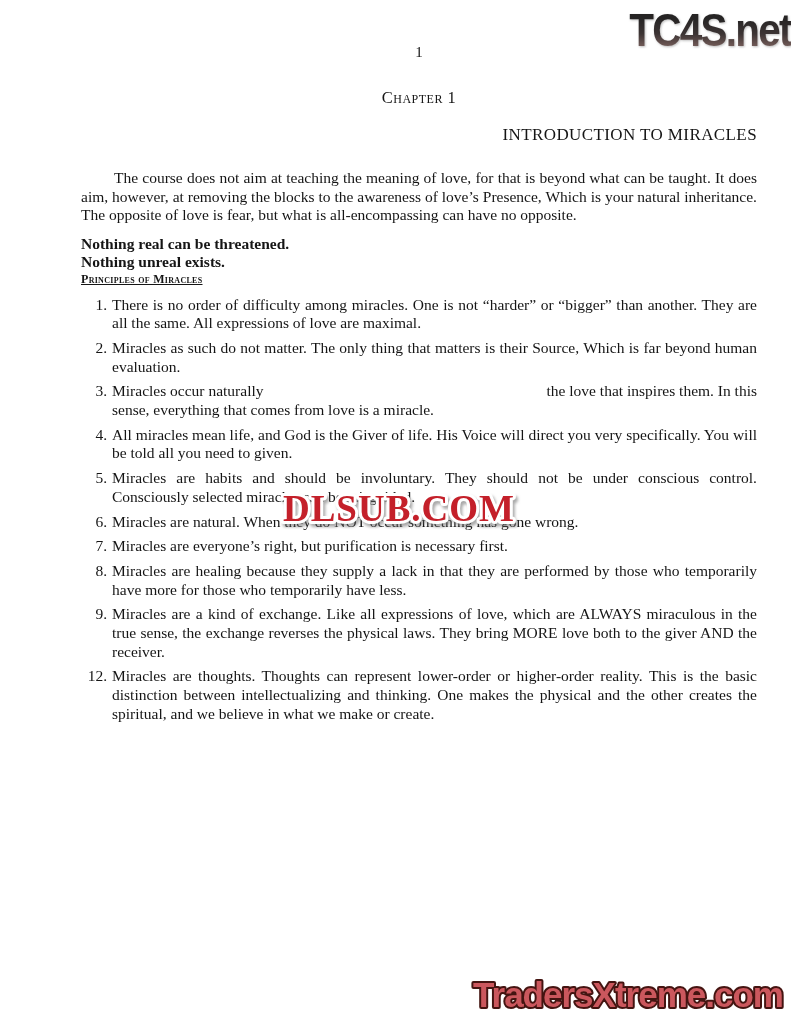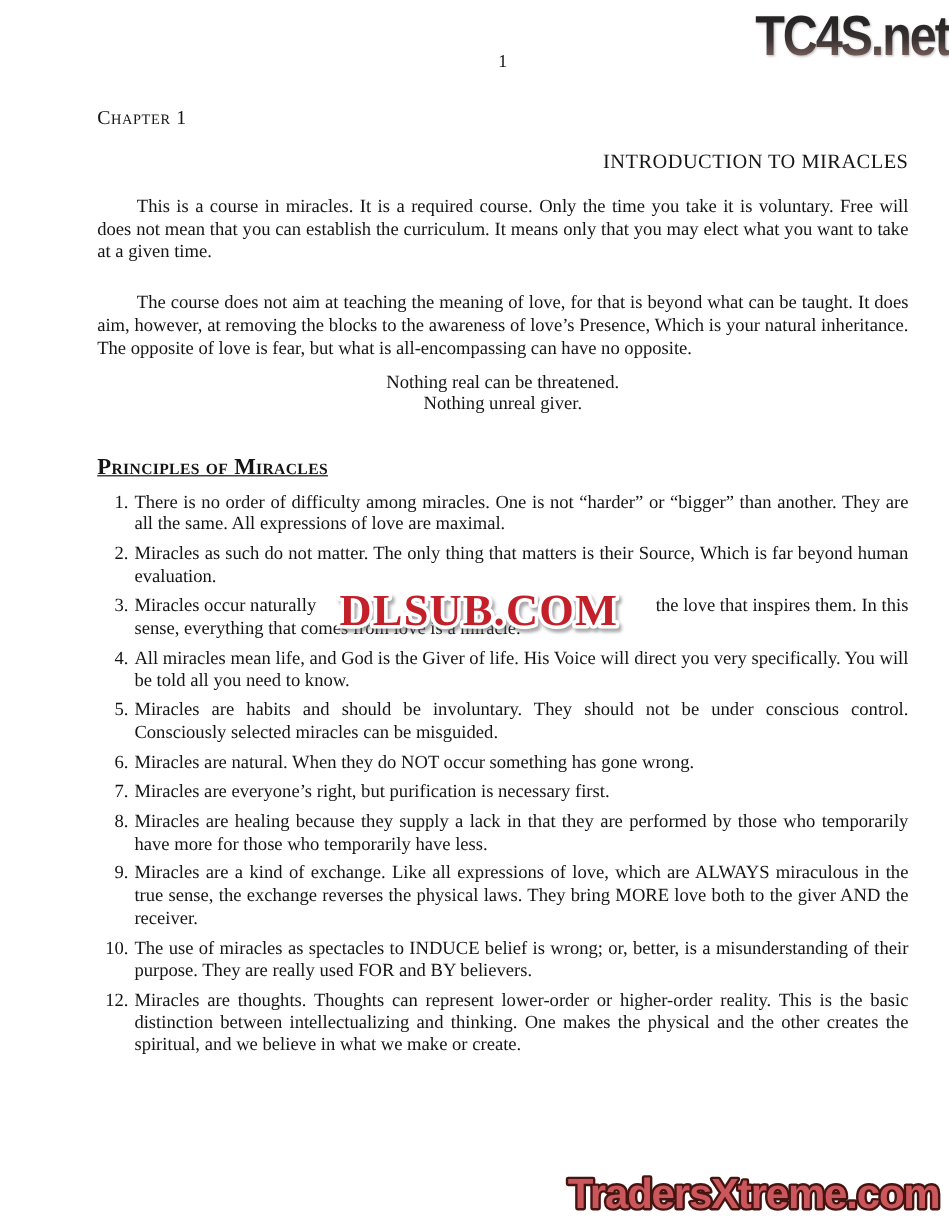--- a/index.html
+++ b/index.html
@@ -16,20 +16,21 @@
     position:absolute;
     left:81px; top:0;
     width:676px;
   }
   .page-num {
     text-align:center;
     margin-top:44px;
     font-size:15px;
   }
   .chapter {
+    text-align:center;
     margin-top:27px;
     font-size:16.5px;
     font-variant:small-caps;
     letter-spacing:0.5px;
   }
   .doc-title {
     text-align:right;
     margin-top:17px;
     font-size:17px;
     letter-spacing:0.4px;
@@ -39,25 +40,25 @@
     font-size:15.5px;
     line-height:18.7px;
     text-align:justify;
     text-indent:33px;
   }
   .para.first { margin-top:19px; }
   .quote {
     margin-top:10px;
     font-size:15.5px;
     line-height:18.2px;
-    text-align:center;
+    text-align:left;
+    font-weight:bold;
   }
   .section-heading {
-    margin-top:32px;
-    font-size:19px;
+    font-size:12px;
     font-weight:bold;
     font-variant:small-caps;
     letter-spacing:0.3px;
     text-decoration:underline;
     font-family:Liberation Serif, serif;
   }
   .principles { margin-top:9px; }
   .principle {
     position:relative;
     padding-left:31px;
@@ -121,46 +122,45 @@
 
 <div class="page">
 
   <div class="wm-top">TC4S.net</div>
 
   <div class="content">
     <div class="page-num">1</div>
     <div class="chapter">Chapter 1</div>
     <div class="doc-title">INTRODUCTION TO MIRACLES</div>
 
-    <p class="para first">This is a course in miracles. It is a required course. Only the time you take it is voluntary. Free will does not mean that you can establish the curriculum. It means only that you may elect what you want to take at a given time.</p>
     <p class="para">The course does not aim at teaching the meaning of love, for that is beyond what can be taught. It does aim, however, at removing the blocks to the awareness of love’s Presence, Which is your natural inheritance. The opposite of love is fear, but what is all-encompassing can have no opposite.</p>
 
     <div class="quote">
       <div>Nothing real can be threatened.</div>
-      <div>Nothing unreal giver.</div>
+      <div>Nothing unreal exists.</div>
     </div>
 
     <div class="section-heading">Principles of Miracles</div>
 
     <div class="principles">
       <div class="principle">
         <span class="num">1.</span>
         <span>There is no order of difficulty among miracles. One is not “harder” or “bigger” than another. They are all the same. All expressions of love are maximal.</span>
       </div>
       <div class="principle">
         <span class="num">2.</span>
         <span>Miracles as such do not matter. The only thing that matters is their Source, Which is far beyond human evaluation.</span>
       </div>
       <div class="principle">
         <span class="num">3.</span>
         <span>Miracles occur naturally</span><span class="wm-gap"></span><span>the love that inspires them. In this sense, everything that comes from love is a miracle.</span>
       </div>
       <div class="principle">
         <span class="num">4.</span>
-        <span>All miracles mean life, and God is the Giver of life. His Voice will direct you very specifically. You will be told all you need to know.</span>
+        <span>All miracles mean life, and God is the Giver of life. His Voice will direct you very specifically. You will be told all you need to given.</span>
       </div>
       <div class="principle">
         <span class="num">5.</span>
         <span>Miracles are habits and should be involuntary. They should not be under conscious control. Consciously selected miracles can be misguided.</span>
       </div>
       <div class="principle">
         <span class="num">6.</span>
         <span>Miracles are natural. When they do NOT occur something has gone wrong.</span>
       </div>
       <div class="principle">
@@ -169,24 +169,20 @@
       </div>
       <div class="principle">
         <span class="num">8.</span>
         <span>Miracles are healing because they supply a lack in that they are performed by those who temporarily have more for those who temporarily have less.</span>
       </div>
       <div class="principle">
         <span class="num">9.</span>
         <span>Miracles are a kind of exchange. Like all expressions of love, which are ALWAYS miraculous in the true sense, the exchange reverses the physical laws. They bring MORE love both to the giver AND the receiver.</span>
       </div>
       <div class="principle">
-        <span class="num">10.</span>
-        <span>The use of miracles as spectacles to INDUCE belief is wrong; or, better, is a misunderstanding of their purpose. They are really used FOR and BY believers.</span>
-      </div>
-      <div class="principle">
         <span class="num">12.</span>
         <span>Miracles are thoughts. Thoughts can represent lower-order or higher-order reality. This is the basic distinction between intellectualizing and thinking. One makes the physical and the other creates the spiritual, and we believe in what we make or create.</span>
       </div>
     </div>
   </div>
 
   <svg class="wm-mid" width="306" height="48" viewBox="0 0 306 48">
     <text x="153" y="36" text-anchor="middle" fill="#c4202a" stroke="#ffffff" stroke-width="6" paint-order="stroke" stroke-linejoin="round">DLSUB.COM</text>
   </svg>
 

